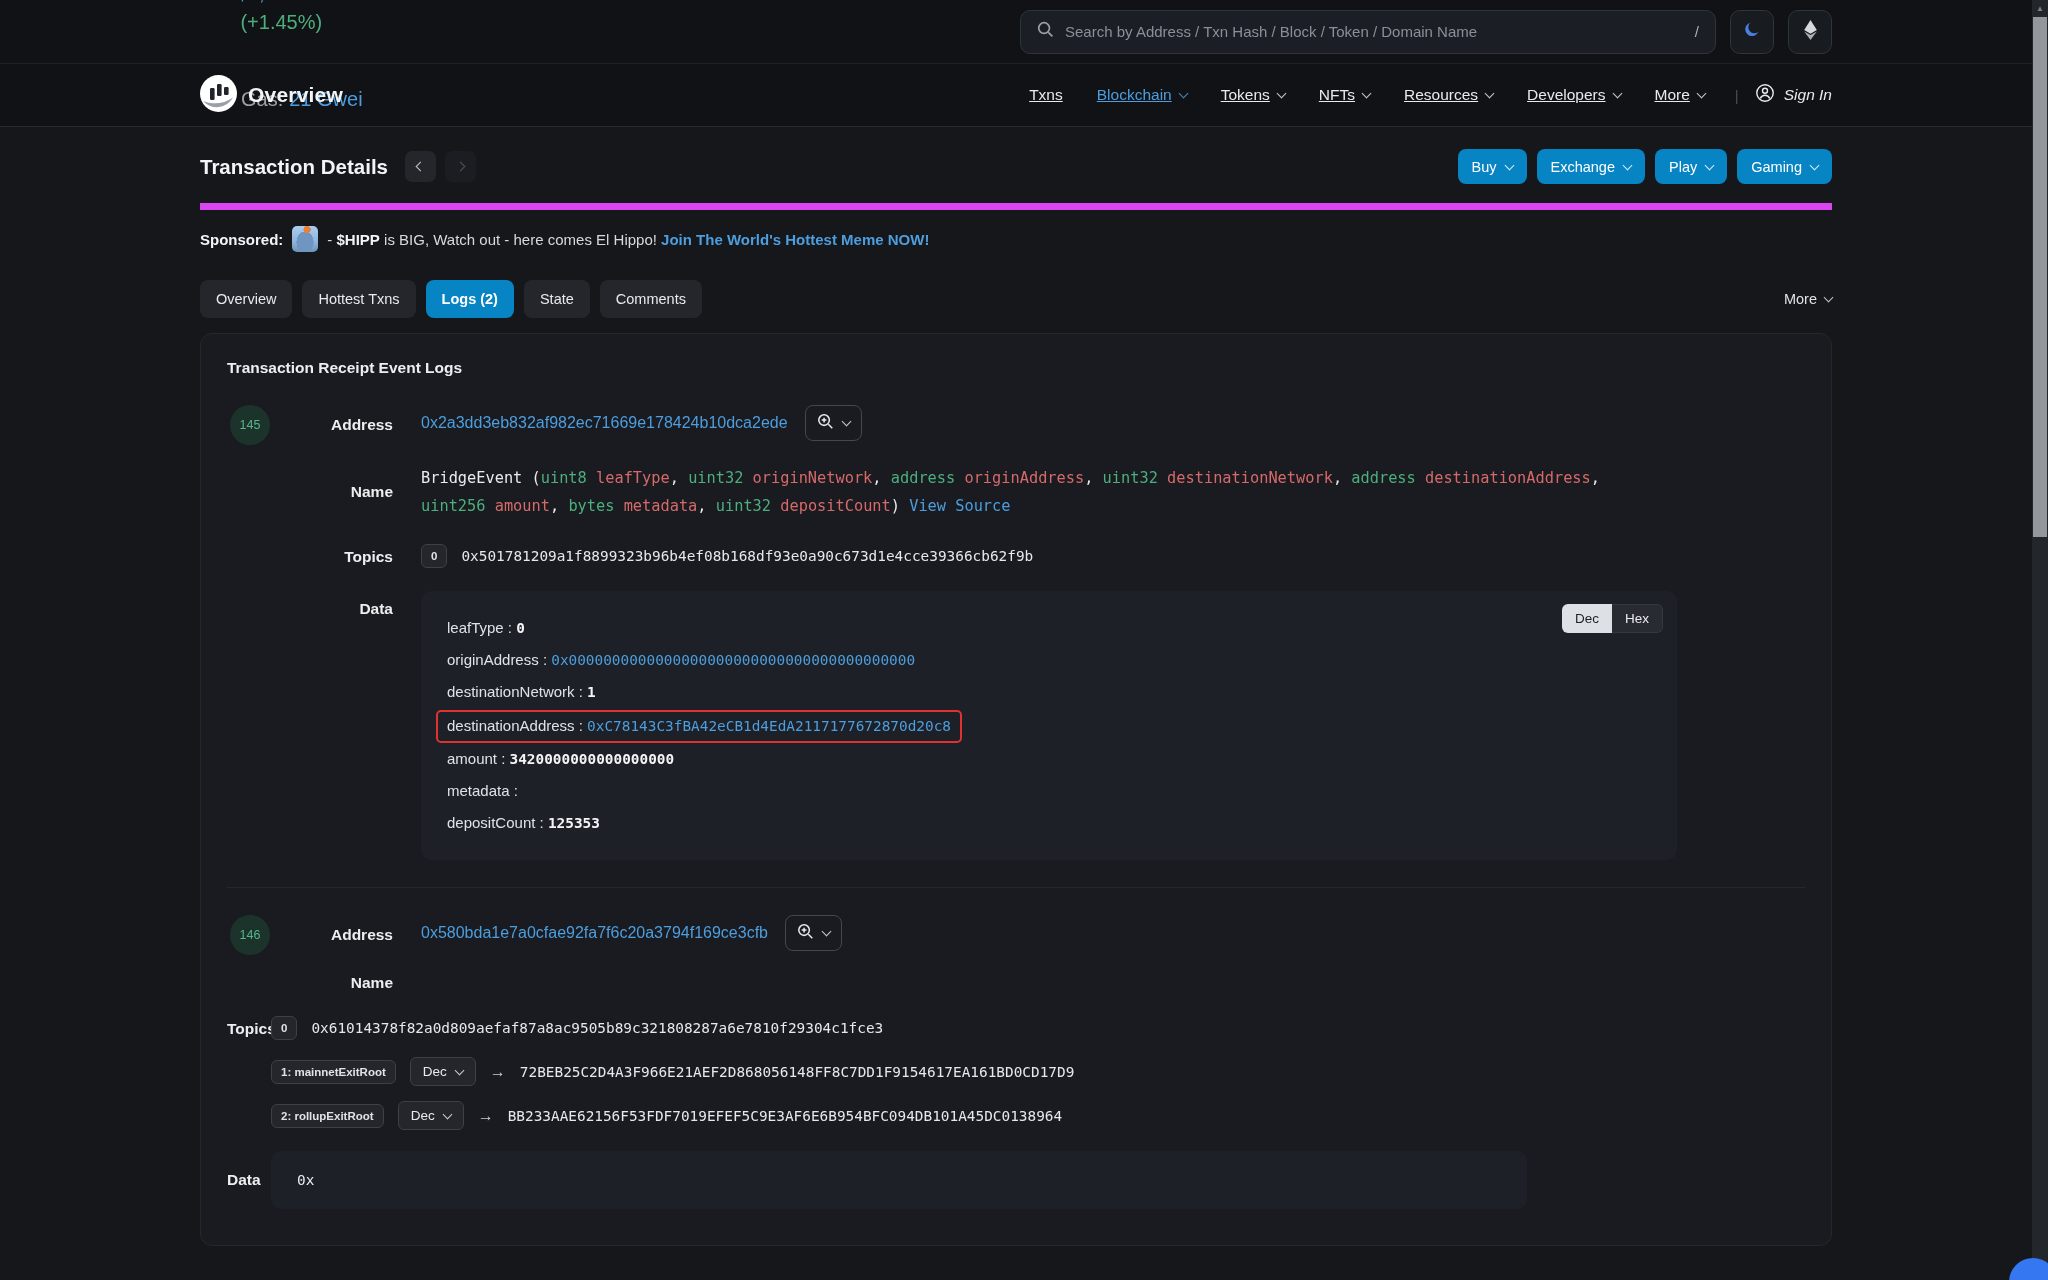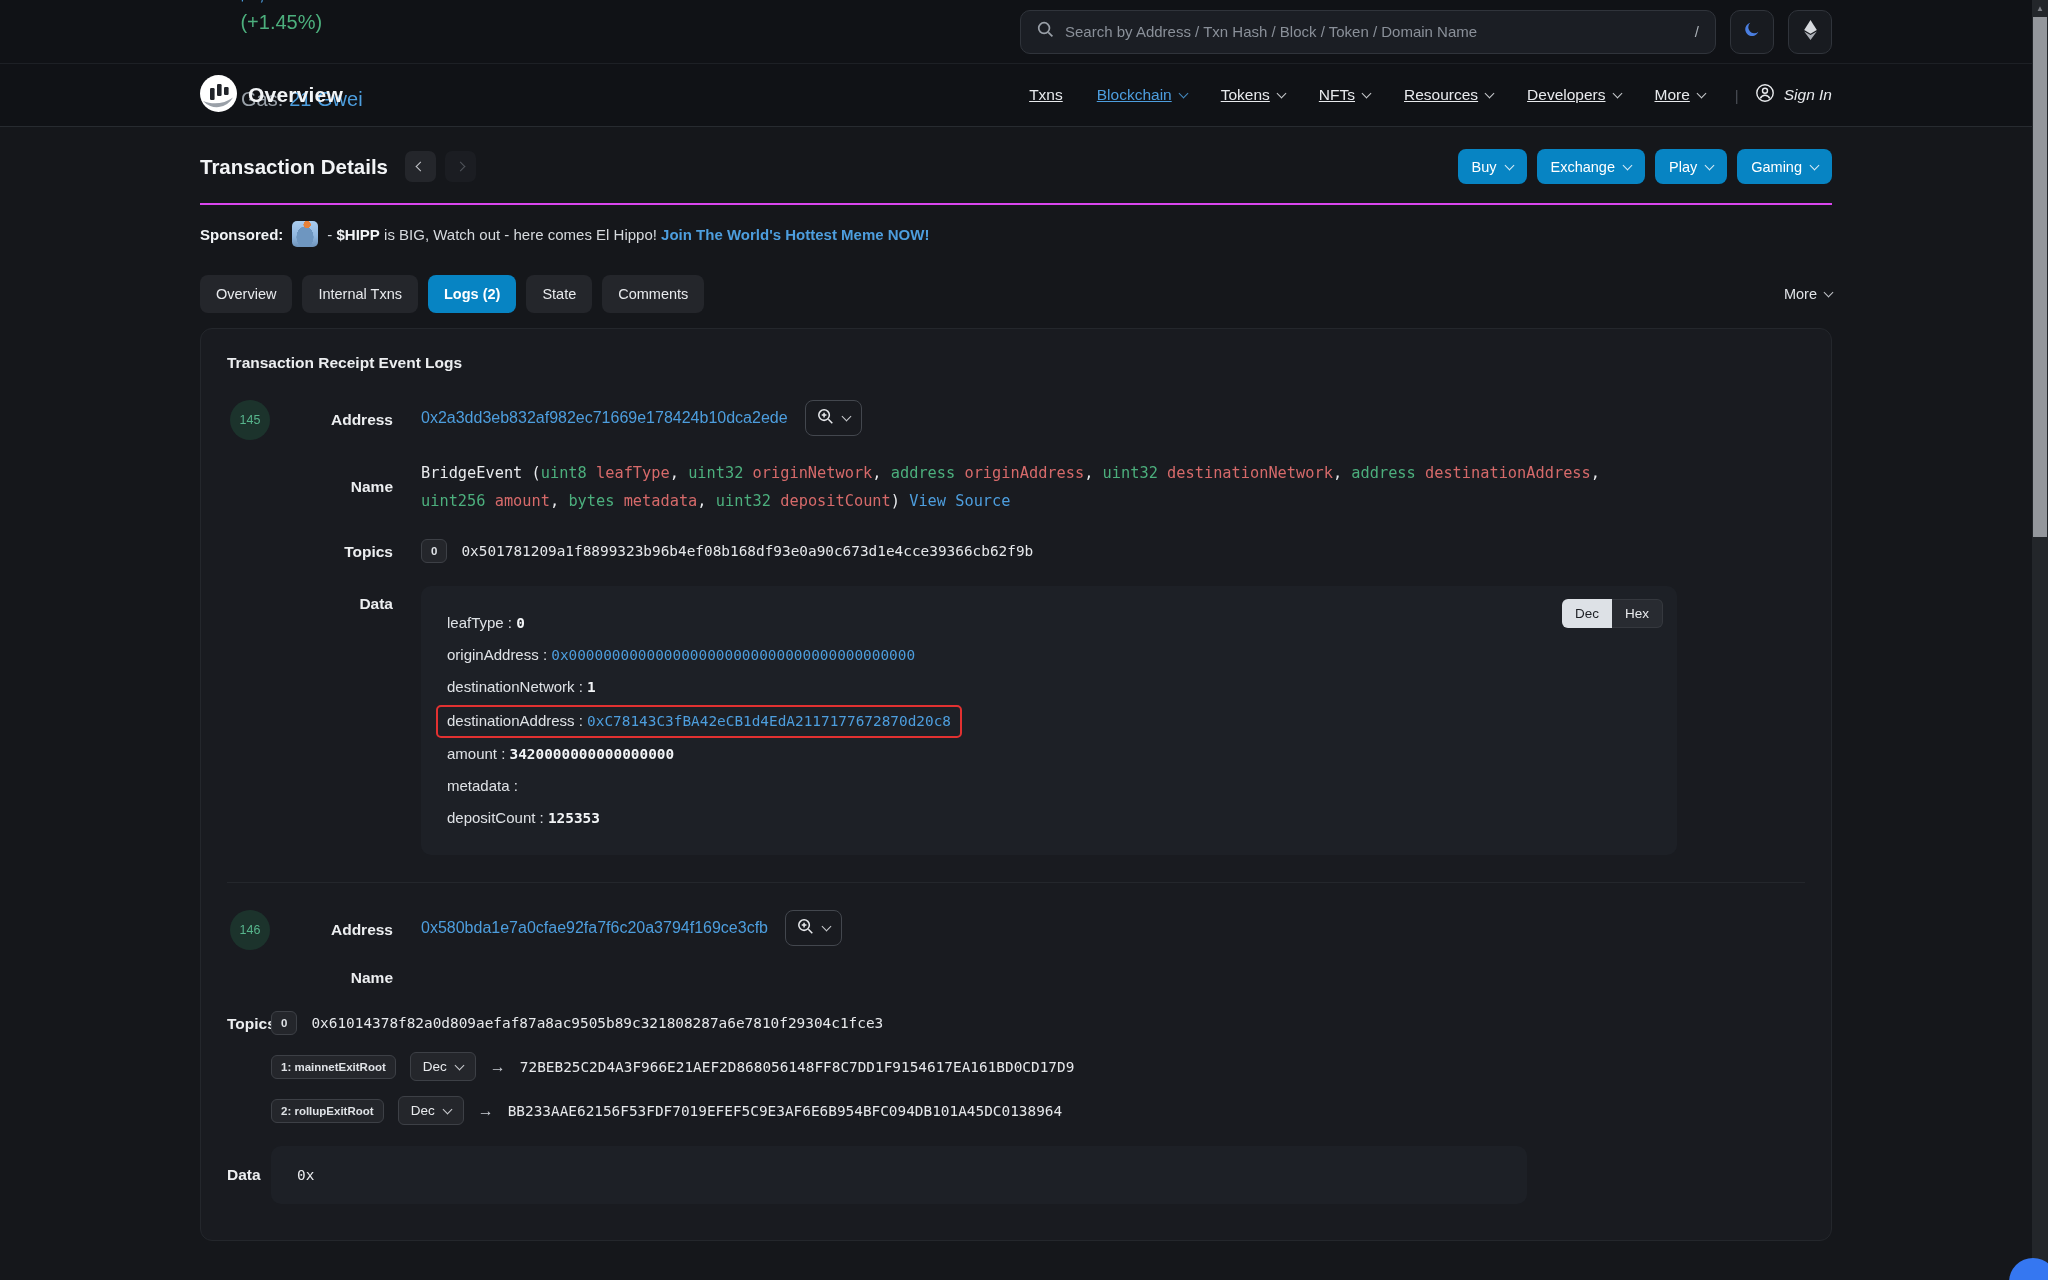--- a/index.html
+++ b/index.html
@@ -39,21 +39,21 @@
   .nav-divider { color:#4a4e55; margin:0 16px 0 30px; font-size:15px; }
   .signin { display:flex; align-items:center; gap:9px; font-size:15.5px; cursor:pointer;font-style:italic; }
 
   .chev { display:inline-block; width:7px; height:7px; border-right:1.7px solid currentColor;
           border-bottom:1.7px solid currentColor; transform:rotate(45deg); margin-top:-3px; opacity:.85; }
   .chev.left  { transform:rotate(135deg); margin:0; }
   .chev.right { transform:rotate(-45deg); margin:0; }
 
   
   .container { width:1632px; margin:0 auto; }
-  .title-row { display:flex; align-items:center; padding:22px 0 19px; border-bottom:2px solid #d946ef; }
+  .title-row { display:flex; align-items:center; padding:22px 0 19px; border-bottom:7px solid #d946ef; }
   .page-title { font-size:20.5px; font-weight:700; color:#f2f4f6; }
   .pager { width:31px; height:31px; border-radius:7px; display:flex; align-items:center; justify-content:center; cursor:pointer; }
   .pager.prev { background:#24262b; color:#dfe2e6; margin-left:17px; }
   .pager.next { background:#1b1d22; color:#5a5e65; margin-left:9px; }
   .actions { margin-left:auto; display:flex; gap:10px; }
   .action-btn { background:#0784c3; color:#fff; font-size:14.5px; font-weight:500; padding:0 14px; height:35px;
                 border:none; border-radius:8px; display:flex; align-items:center; gap:9px; cursor:pointer;
                 font-family:"Liberation Sans", sans-serif; }
 
   .sponsored { padding:16px 0 13px; font-size:15px; color:#d6dade; display:flex; align-items:center; gap:9px; }
@@ -268,21 +268,21 @@
 
     <div class="sponsored">
       <span class="sp-label">Sponsored:</span>
       <span class="hippo-img"></span>
       <span><span>- </span><b>$HIPP</b><span> is BIG, Watch out - here comes El Hippo! </span><a class="sp-link" href="#">Join The World's Hottest Meme NOW!</a></span>
     </div>
 
     <div class="tabs-row">
       <div style="display:flex" id="tab-list">
           <button class="tab">Overview</button>
-          <button class="tab">Internal Txns</button>
+          <button class="tab">Hottest Txns</button>
           <button class="tab active">Logs (2)</button>
           <button class="tab">State</button>
           <button class="tab">Comments</button>
         </div>
       <div class="more-link">
         <span>More</span>
         <span class="chev"></span>
       </div>
     </div>
 

